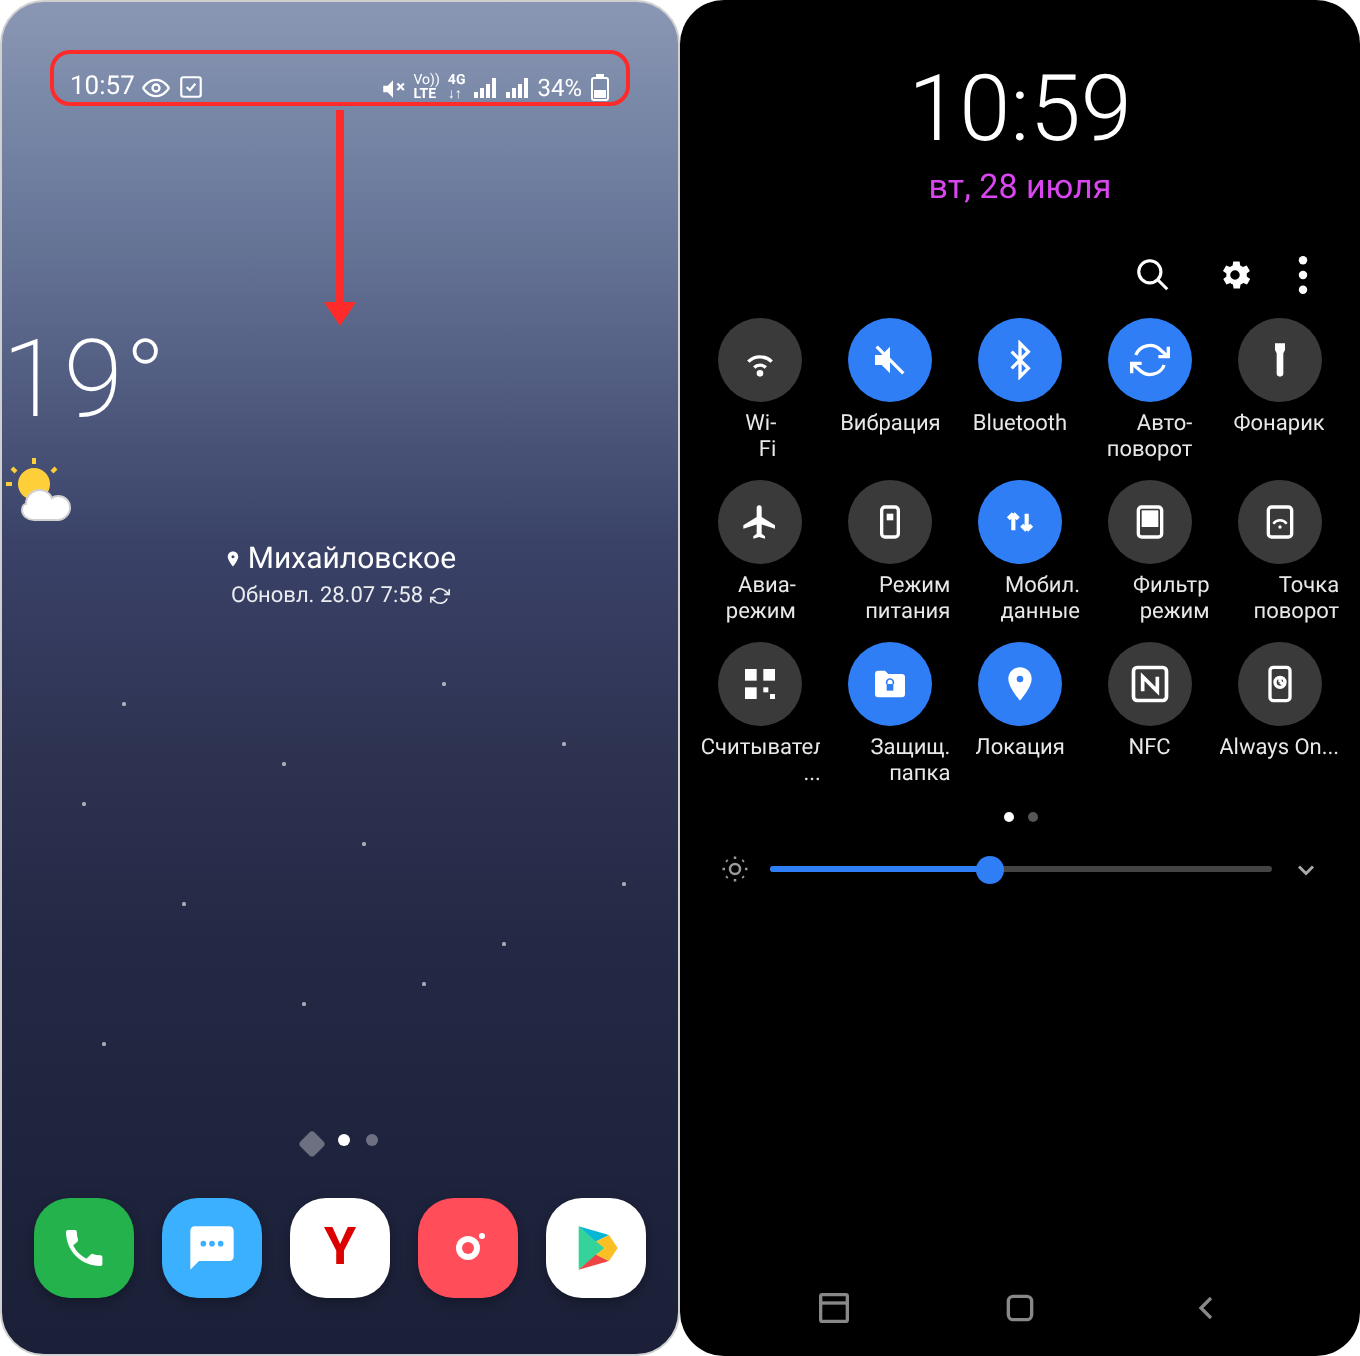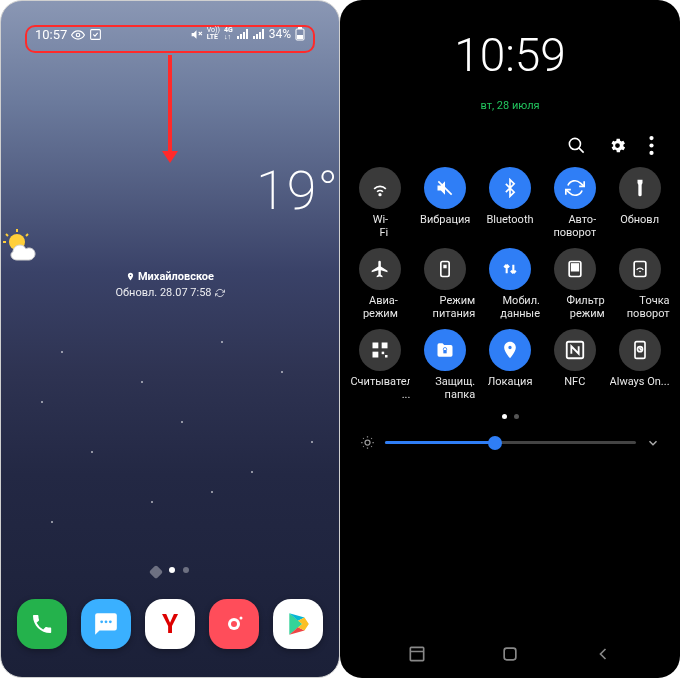--- a/index.html
+++ b/index.html
@@ -5,52 +5,52 @@
   * { box-sizing: border-box; margin: 0; padding: 0; }
   body { width: 680px; height: 678px; background: #fff; font-family: -apple-system, Roboto, Arial, sans-serif; position: relative; overflow: hidden; }
   .container { display: flex; gap: 0; }
   .phone { width: 340px; height: 678px; position: relative; overflow: hidden; }
 
   
   .phone-left { background: linear-gradient(180deg, #8a97b4 0%, #6b7a9c 15%, #3a4268 40%, #2e3352 55%, #232844 70%, #1b2038 100%); border-radius: 22px; border: 1px solid #d0d0d0; }
   .stars { position:absolute; inset:0; overflow:hidden; }
   .stars i { position:absolute; width:1.5px; height:1.5px; background:#fff; border-radius:50%; opacity:.6; }
 
-  .statusbar { position: absolute; top: 24px; left: 24px; right: 24px; height: 28px; border: 2px solid #ff2a2a; border-radius: 10px; display: flex; align-items: flex-start; justify-content: space-between; padding: 0 8px; color: #fff; font-size: 13px; }
+  .statusbar { position: absolute; top: 24px; left: 24px; right: 24px; height: 28px; border: 2px solid #ff2a2a; border-radius: 10px; display: flex; align-items: flex-end; justify-content: space-between; padding: 0 8px; color: #fff; font-size: 13px; }
   .statusbar .left-icons, .statusbar .right-icons { display: flex; align-items: center; gap: 4px; }
   .right-icons span { font-size: 10px; }
   .right-icons .batt { font-size: 12px; }
 
   .arrow { position: absolute; top: 54px; left: 50%; transform: translateX(-50%); width: 4px; height: 104px; background: #ff2a2a; }
   .arrow::after { content: ''; position: absolute; bottom: -12px; left: 50%; transform: translateX(-50%); border: 8px solid transparent; border-top: 12px solid #ff2a2a; }
 
-  .weather-widget { position: absolute; top: 158px; left: 0; right: 0; text-align: right; color: #fff; }
+  .weather-widget { position: absolute; top: 158px; left: 0; right: 0; text-align: left; color: #fff; }
   .weather-widget .temp { font-size: 54px; font-weight: 200; letter-spacing:1px; }
   .weather-widget .sun { margin: 6px auto 4px; }
-  .weather-widget .city { font-size: 11px; margin-top: 2px; display:flex; align-items:center; justify-content:center; gap:3px;font-weight:bold; }
+  .weather-widget .city { font-size: 15px; margin-top: 2px; display:flex; align-items:center; justify-content:center; gap:3px; }
   .weather-widget .updated { font-size: 11px; opacity: .9; margin-top: 3px; display:flex; align-items:center; justify-content:center; gap:3px; }
 
   .page-dots { position: absolute; bottom: 100px; left: 0; right: 0; display: flex; justify-content: center; gap: 8px; }
   .page-dots span { width: 6px; height: 6px; border-radius: 50%; background: rgba(255,255,255,.35); }
   .page-dots span.home { width: 10px; height: 10px; background: rgba(255,255,255,.35); border-radius:2px; transform:rotate(45deg); }
   .page-dots span.active { background: #fff; }
 
   .dock { position: absolute; bottom: 28px; left: 0; right: 0; display: flex; justify-content: center; gap: 14px; }
   .dock .app { width: 50px; height: 50px; border-radius: 18px; display: flex; align-items: center; justify-content: center; box-shadow: 0 2px 6px rgba(0,0,0,.3); }
   .app-phone { background: #24b24c; color: #fff; }
   .app-msg { background: #3ab0ff; color: #fff; }
   .app-y { background: #fff; color: #d00; font-weight: 700; font-size: 26px; }
   .app-cam { background: #ff4d5a; color: #fff; }
   .app-play { background: #fff; }
 
   
   .phone-right { background: #000; border-radius: 22px; color: #fff; }
   .qs-header { text-align: center; padding-top: 28px; }
   .qs-time { font-size: 46px; font-weight: 300; }
-  .qs-date { font-size: 11px; color: #22c55e; margin-top: 17px; }
+  .qs-date { font-size: 17px; color: #d946ef; margin-top: 2px; }
   .qs-tools { display: flex; justify-content: flex-end; gap: 22px; padding: 24px 26px 8px; font-size: 18px; }
 
   .qs-grid { display: grid; grid-template-columns: repeat(5, 1fr); gap: 8px 4px; padding: 4px 10px 0; }
   .tile { display: flex; flex-direction: column; align-items: center; gap: 5px; cursor: pointer; }
   .tile .circle { width: 42px; height: 42px; border-radius: 50%; display: flex; align-items: center; justify-content: center; background: #3a3a3a; }
   .tile.on .circle { background: #2f7ef6; }
   .tile .lbl { font-size: 11px; text-align: right; line-height: 1.15; min-height: 26px; color: #e8e8e8; max-width:60px; overflow:hidden; }
 
   .qs-dots { display: flex; justify-content: center; gap: 7px; margin-top: 12px; }
   .qs-dots span { width: 5px; height: 5px; border-radius: 50%; background: #555; }
@@ -271,21 +271,21 @@
             </svg>
           </div>
           <div class="lbl">Авто-<br>поворот</div>
         </div>
         <div class="tile">
           <div class="circle">
             <svg width="20" height="20" viewBox="0 0 24 24" fill="#fff">
               <path d="M9 2h6v4l-1 2v12a2 2 0 01-4 0V8L9 6V2z"></path>
             </svg>
           </div>
-          <div class="lbl">Обновл</div>
+          <div class="lbl">Фонарик</div>
         </div>
         <div class="tile">
           <div class="circle">
             <svg width="20" height="20" viewBox="0 0 24 24" fill="#fff">
               <path d="M21 16v-2l-8-5V3.5a1.5 1.5 0 00-3 0V9l-8 5v2l8-2.5V19l-2 1.5V22l3.5-1 3.5 1v-1.5L13 19v-5.5l8 2.5z"></path>
             </svg>
           </div>
           <div class="lbl">Авиа-<br>режим</div>
         </div>
         <div class="tile">

